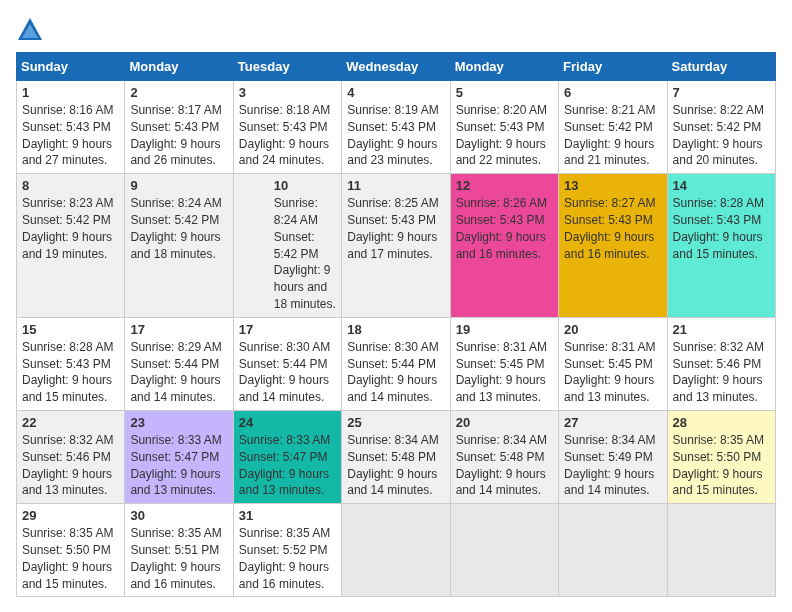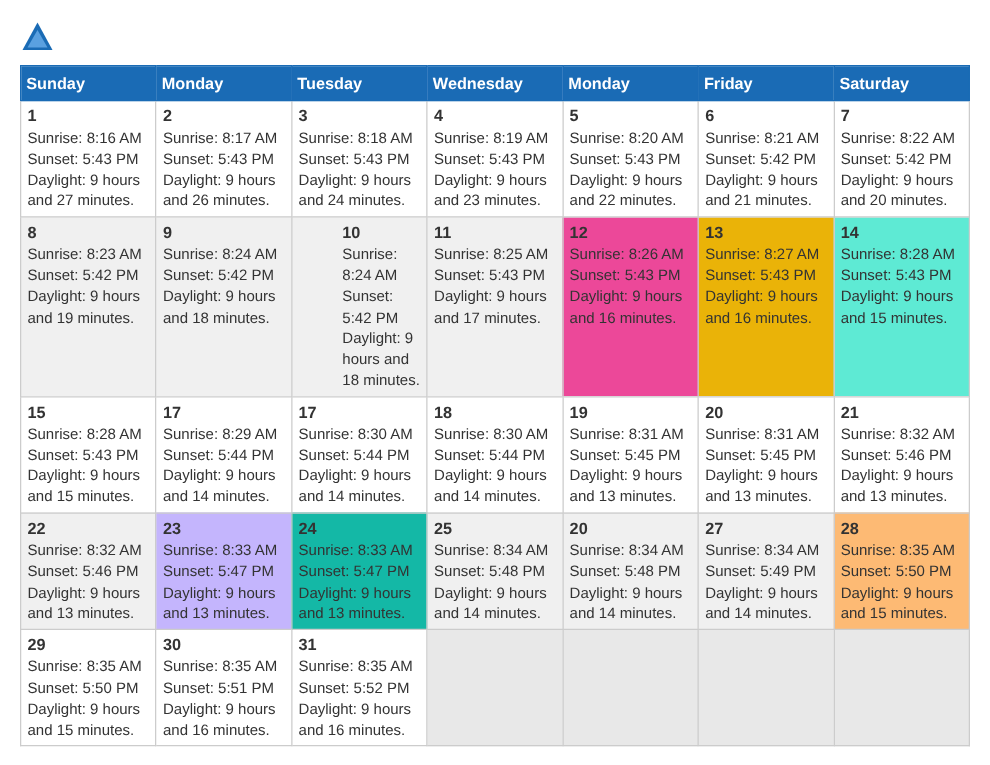--- a/index.html
+++ b/index.html
@@ -238,21 +238,21 @@
           <div class="day-info">Sunrise: 8:34 AM<br>Sunset: 5:48 PM<br>Daylight: 9 hours and 14 minutes.</div>
         </td>
         <td style="background: rgb(240, 240, 240);">
           <span class="day-num">20</span>
           <div class="day-info">Sunrise: 8:34 AM<br>Sunset: 5:48 PM<br>Daylight: 9 hours and 14 minutes.</div>
         </td>
         <td style="background: rgb(240, 240, 240);">
           <span class="day-num">27</span>
           <div class="day-info">Sunrise: 8:34 AM<br>Sunset: 5:49 PM<br>Daylight: 9 hours and 14 minutes.</div>
         </td>
-        <td style="background: #fdba74;">
+        <td style="background: #fef9c3;">
           <span class="day-num">28</span>
           <div class="day-info">Sunrise: 8:35 AM<br>Sunset: 5:50 PM<br>Daylight: 9 hours and 15 minutes.</div>
         </td>
       </tr>
       <tr>
         <td>
           <span class="day-num">29</span>
           <div class="day-info">Sunrise: 8:35 AM<br>Sunset: 5:50 PM<br>Daylight: 9 hours and 15 minutes.</div>
         </td>
         <td>

